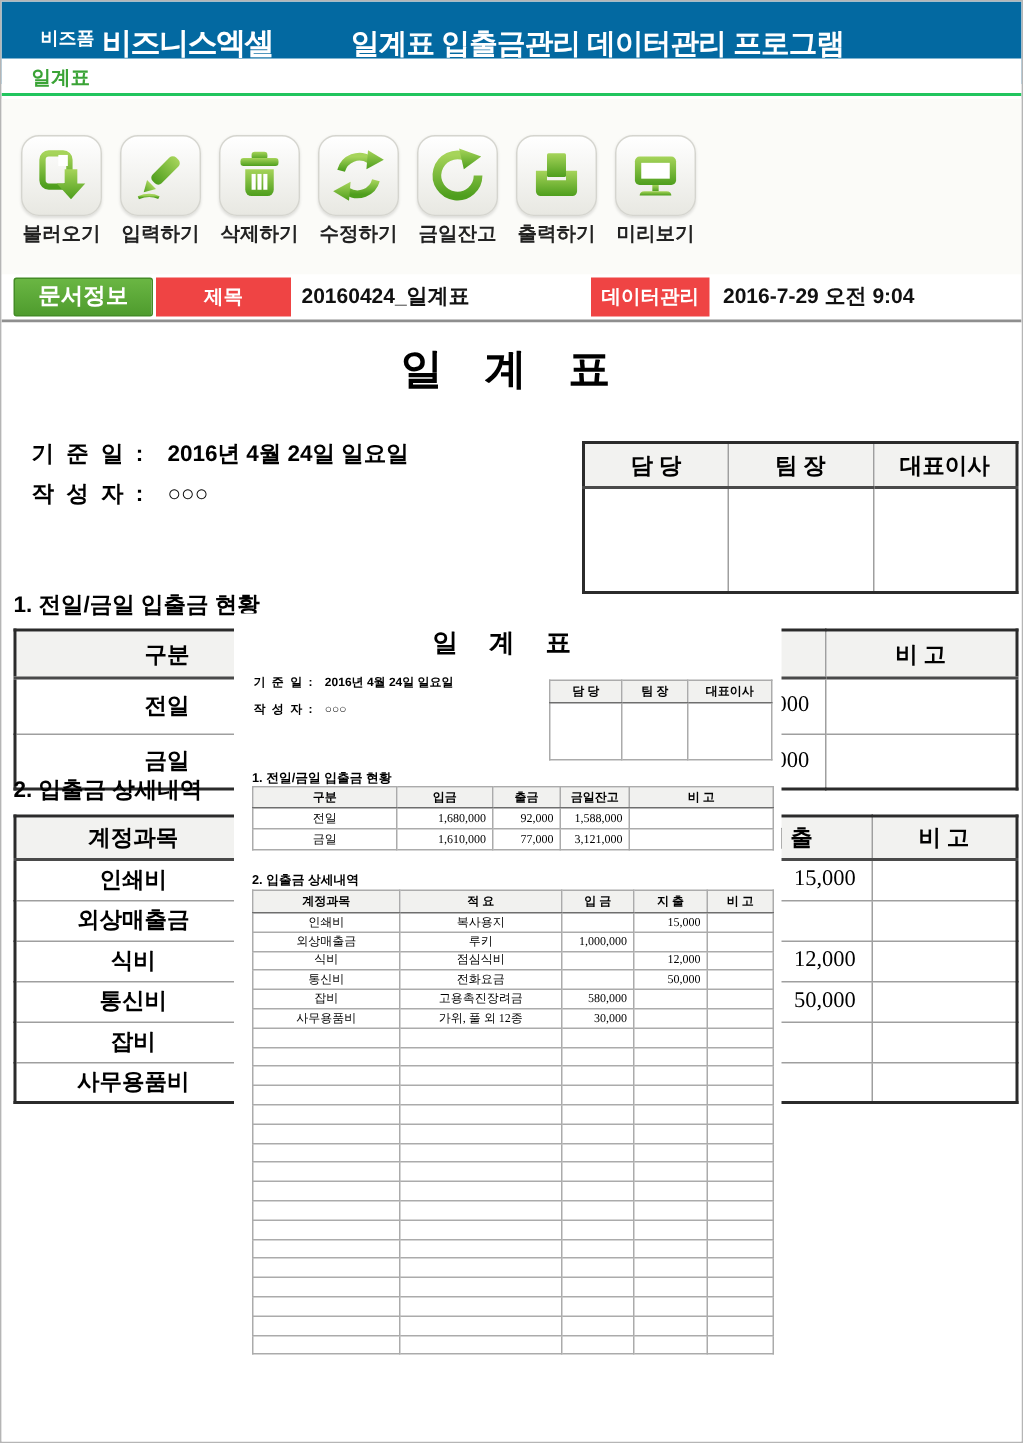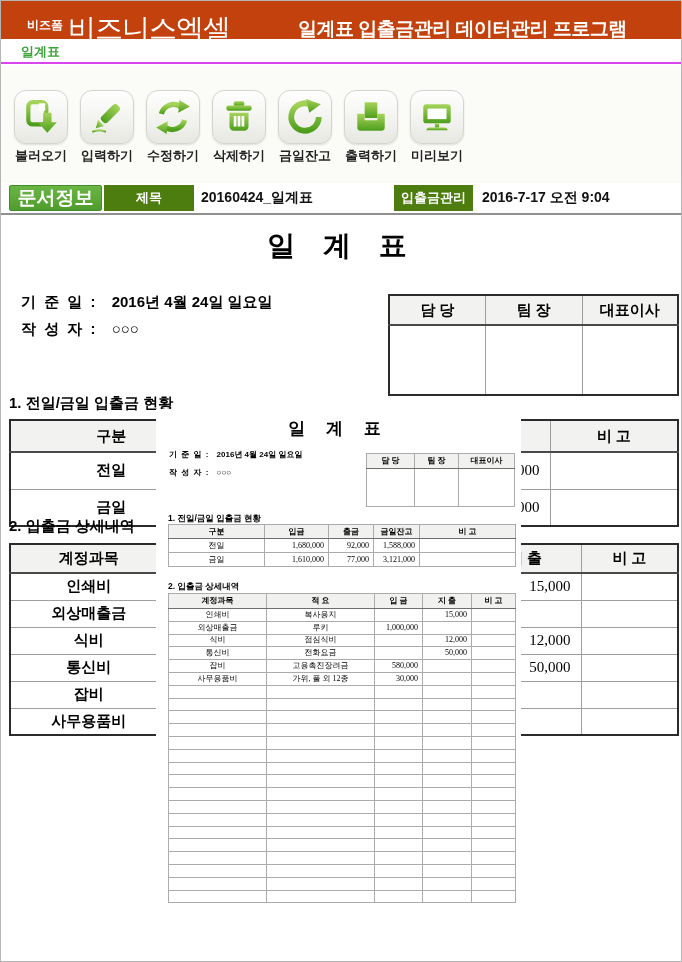--- a/index.html
+++ b/index.html
@@ -1,40 +1,40 @@
 <!DOCTYPE html>
 <html><head>
 <meta charset="utf-8">
 <style>
   * { margin:0; padding:0; box-sizing:border-box; }
   body { font-family:"Liberation Sans","DejaVu Sans",sans-serif; background:#fff; }
   .page { position:relative; width:682px; height:962px; border:1px solid #b5b5b5; background:#fff; overflow:hidden; }
 
   
-  .appbar { position:absolute; left:0; top:0; width:100%; height:55px; background:#c2410c; display:flex; align-items:center; color:#fff; }
+  .appbar { position:absolute; left:0; top:0; width:100%; height:55px; background:#0369a1; display:flex; align-items:center; color:#fff; }
   .logo { display:flex; align-items:flex-start; margin-left:26px; }
   .logo-small { font-size:12px; font-weight:bold; margin-top:3px; margin-right:5px; }
-  .logo-main { font-size:28px; font-weight:400; letter-spacing:-1px; line-height:30px; }
-  .program-title { font-size:19px; font-weight:bold; margin-left:68px; letter-spacing:-0.5px; }
+  .logo-main { font-size:20px; font-weight:700; letter-spacing:-1px; line-height:30px; }
+  .program-title { font-size:19px; font-weight:bold; margin-left:52px; letter-spacing:-0.5px; }
 
   
-  .tabstrip { position:absolute; left:0; top:38px; width:100%; height:25px; background:#fff; border-bottom:2px solid #d946ef; }
+  .tabstrip { position:absolute; left:0; top:38px; width:100%; height:25px; background:#fff; border-bottom:2px solid #22c55e; }
   .tab { position:absolute; left:20px; top:4px; font-size:13px; font-weight:bold; color:#3aa336; cursor:default; }
 
   
   .toolbar { position:absolute; left:0; top:65px; width:100%; height:117px; background:#fbfbf8; display:flex; padding:24px 0 0 7px; }
   .tbtn { width:66px; display:flex; flex-direction:column; align-items:center; cursor:default; }
   .tile { width:54px; height:54px; border-radius:12px; background:linear-gradient(#ffffff,#e8e8e2); border:1px solid #d5d5cf; box-shadow:0 1px 2px rgba(0,0,0,0.12); display:flex; align-items:center; justify-content:center; }
   .tile svg { width:38px; height:38px; }
   .tlabel { margin-top:3px; font-size:13px; font-weight:bold; color:#222; white-space:nowrap; }
 
   
   .docinfo { position:absolute; left:0; top:182px; width:100%; height:32px; border-bottom:2px solid #8f8f8f; background:#fff; }
-  .di-btn { position:absolute; left:8px; top:2px; width:93px; height:26px; background:linear-gradient(#6ab643,#4f9c2e); border:1px solid #448c27; border-radius:2px; color:#fff; font-size:19px; font-weight:bold; text-align:center; line-height:24px; }
-  .di-label { position:absolute; top:2px; height:26px; background:#4d7c0f; color:#fff; font-size:13px; font-weight:bold; text-align:center; line-height:26px; }
+  .di-btn { position:absolute; left:8px; top:2px; width:93px; height:26px; background:linear-gradient(#6ab643,#4f9c2e); border:1px solid #448c27; border-radius:2px; color:#fff; font-size:15px; font-weight:bold; text-align:center; line-height:24px; }
+  .di-label { position:absolute; top:2px; height:26px; background:#ef4444; color:#fff; font-size:13px; font-weight:bold; text-align:center; line-height:26px; }
   .di-label.l1 { left:103px; width:90px; }
   .di-label.l2 { left:393px; width:79px; }
   .di-value { position:absolute; top:6px; font-size:14px; font-weight:bold; color:#111; }
   .di-value.v1 { left:200px; }
   .di-value.v2 { left:481px; }
 
   
   .docbody { position:absolute; left:0; top:214px; width:682px; height:748px; background:#fff; }
   .doc-title { position:absolute; left:0; top:12px; width:100%; text-align:center; font-size:28px; font-weight:bold; letter-spacing:10px; color:#000; }
   .meta { position:absolute; left:20px; top:78px; font-size:15px; font-weight:bold; color:#000; }
@@ -133,46 +133,46 @@
             <path d="M14 26h8l-4 7z"></path>
           </g>
           <path d="M4 32c5-2 9-2 13 0" stroke="url(#gg)" stroke-width="2" fill="none"></path>
         </svg>
       </div>
       <div class="tlabel">입력하기</div>
     </div>
     <div class="tbtn">
       <div class="tile">
         <svg viewBox="0 0 36 36">
-          <path d="M7 15a12 12 0 0 1 18-7" fill="none" stroke="url(#gg)" stroke-width="5"></path>
-          <polygon points="24,2 34,8 23,14" fill="url(#gg)"></polygon>
-          <path d="M29 21a12 12 0 0 1-18 7" fill="none" stroke="url(#gg)" stroke-width="5"></path>
-          <polygon points="12,34 2,28 13,22" fill="url(#gg)"></polygon>
-        </svg>
-      </div>
-      <div class="tlabel">수정하기</div>
-    </div>
-    <div class="tbtn">
-      <div class="tile">
-        <svg viewBox="0 0 36 36">
           <g fill="url(#gg)">
             <rect x="13" y="3" width="10" height="5" rx="2"></rect>
             <rect x="6" y="7" width="24" height="5" rx="2"></rect>
             <path d="M9 14h18v13a4 4 0 0 1-4 4H13a4 4 0 0 1-4-4z"></path>
           </g>
           <rect x="13" y="17" width="2.6" height="10" fill="#fff"></rect>
           <rect x="16.7" y="17" width="2.6" height="10" fill="#fff"></rect>
           <rect x="20.4" y="17" width="2.6" height="10" fill="#fff"></rect>
         </svg>
       </div>
       <div class="tlabel">삭제하기</div>
     </div>
     <div class="tbtn">
       <div class="tile">
         <svg viewBox="0 0 36 36">
+          <path d="M7 15a12 12 0 0 1 18-7" fill="none" stroke="url(#gg)" stroke-width="5"></path>
+          <polygon points="24,2 34,8 23,14" fill="url(#gg)"></polygon>
+          <path d="M29 21a12 12 0 0 1-18 7" fill="none" stroke="url(#gg)" stroke-width="5"></path>
+          <polygon points="12,34 2,28 13,22" fill="url(#gg)"></polygon>
+        </svg>
+      </div>
+      <div class="tlabel">수정하기</div>
+    </div>
+    <div class="tbtn">
+      <div class="tile">
+        <svg viewBox="0 0 36 36">
           <path d="M31 18a13 13 0 1 1-8-12" fill="none" stroke="url(#gg)" stroke-width="5.5"></path>
           <polygon points="19,1 33,6 22,14" fill="url(#gg)"></polygon>
         </svg>
       </div>
       <div class="tlabel">금일잔고</div>
     </div>
     <div class="tbtn">
       <div class="tile">
         <svg viewBox="0 0 36 36">
           <rect x="12" y="4" width="12" height="15" rx="1" fill="url(#gg)"></rect>
@@ -191,22 +191,22 @@
         </svg>
       </div>
       <div class="tlabel">미리보기</div>
     </div>
   </div>
 
   <div class="docinfo">
     <div class="di-btn">문서정보</div>
     <div class="di-label l1">제목</div>
     <div class="di-value v1">20160424_일계표</div>
-    <div class="di-label l2">입출금관리</div>
-    <div class="di-value v2">2016-7-17 오전 9:04</div>
+    <div class="di-label l2">데이터관리</div>
+    <div class="di-value v2">2016-7-29 오전 9:04</div>
   </div>
 
   <div class="docbody">
     <div class="doc-title">일 계 표</div>
 
     <div class="meta">
       <div class="row">
         <span class="lbl">기 준 일 :</span>
         <span>2016년 4월 24일 일요일</span>
       </div>

